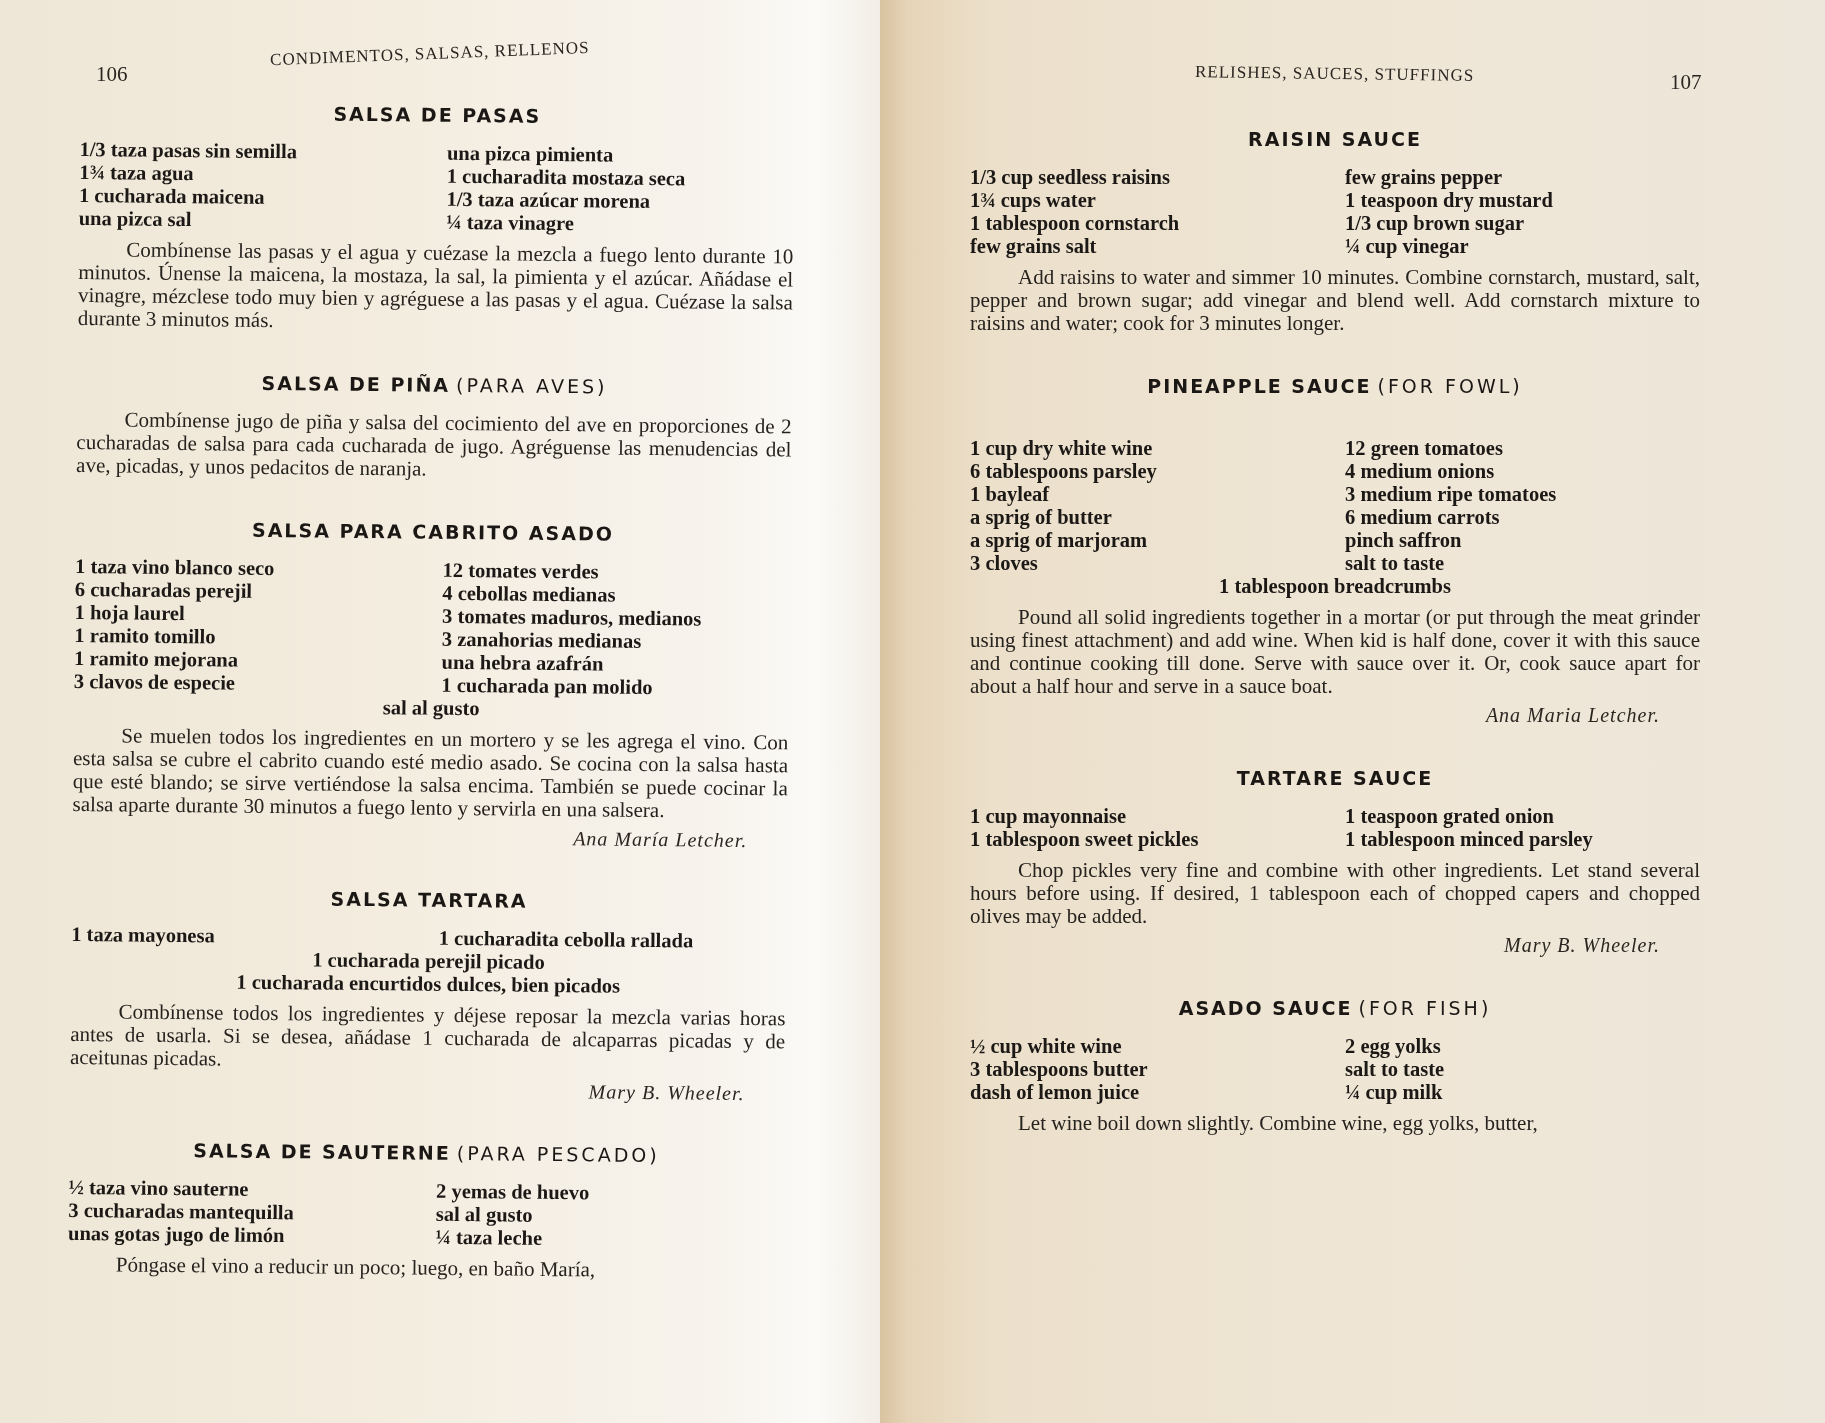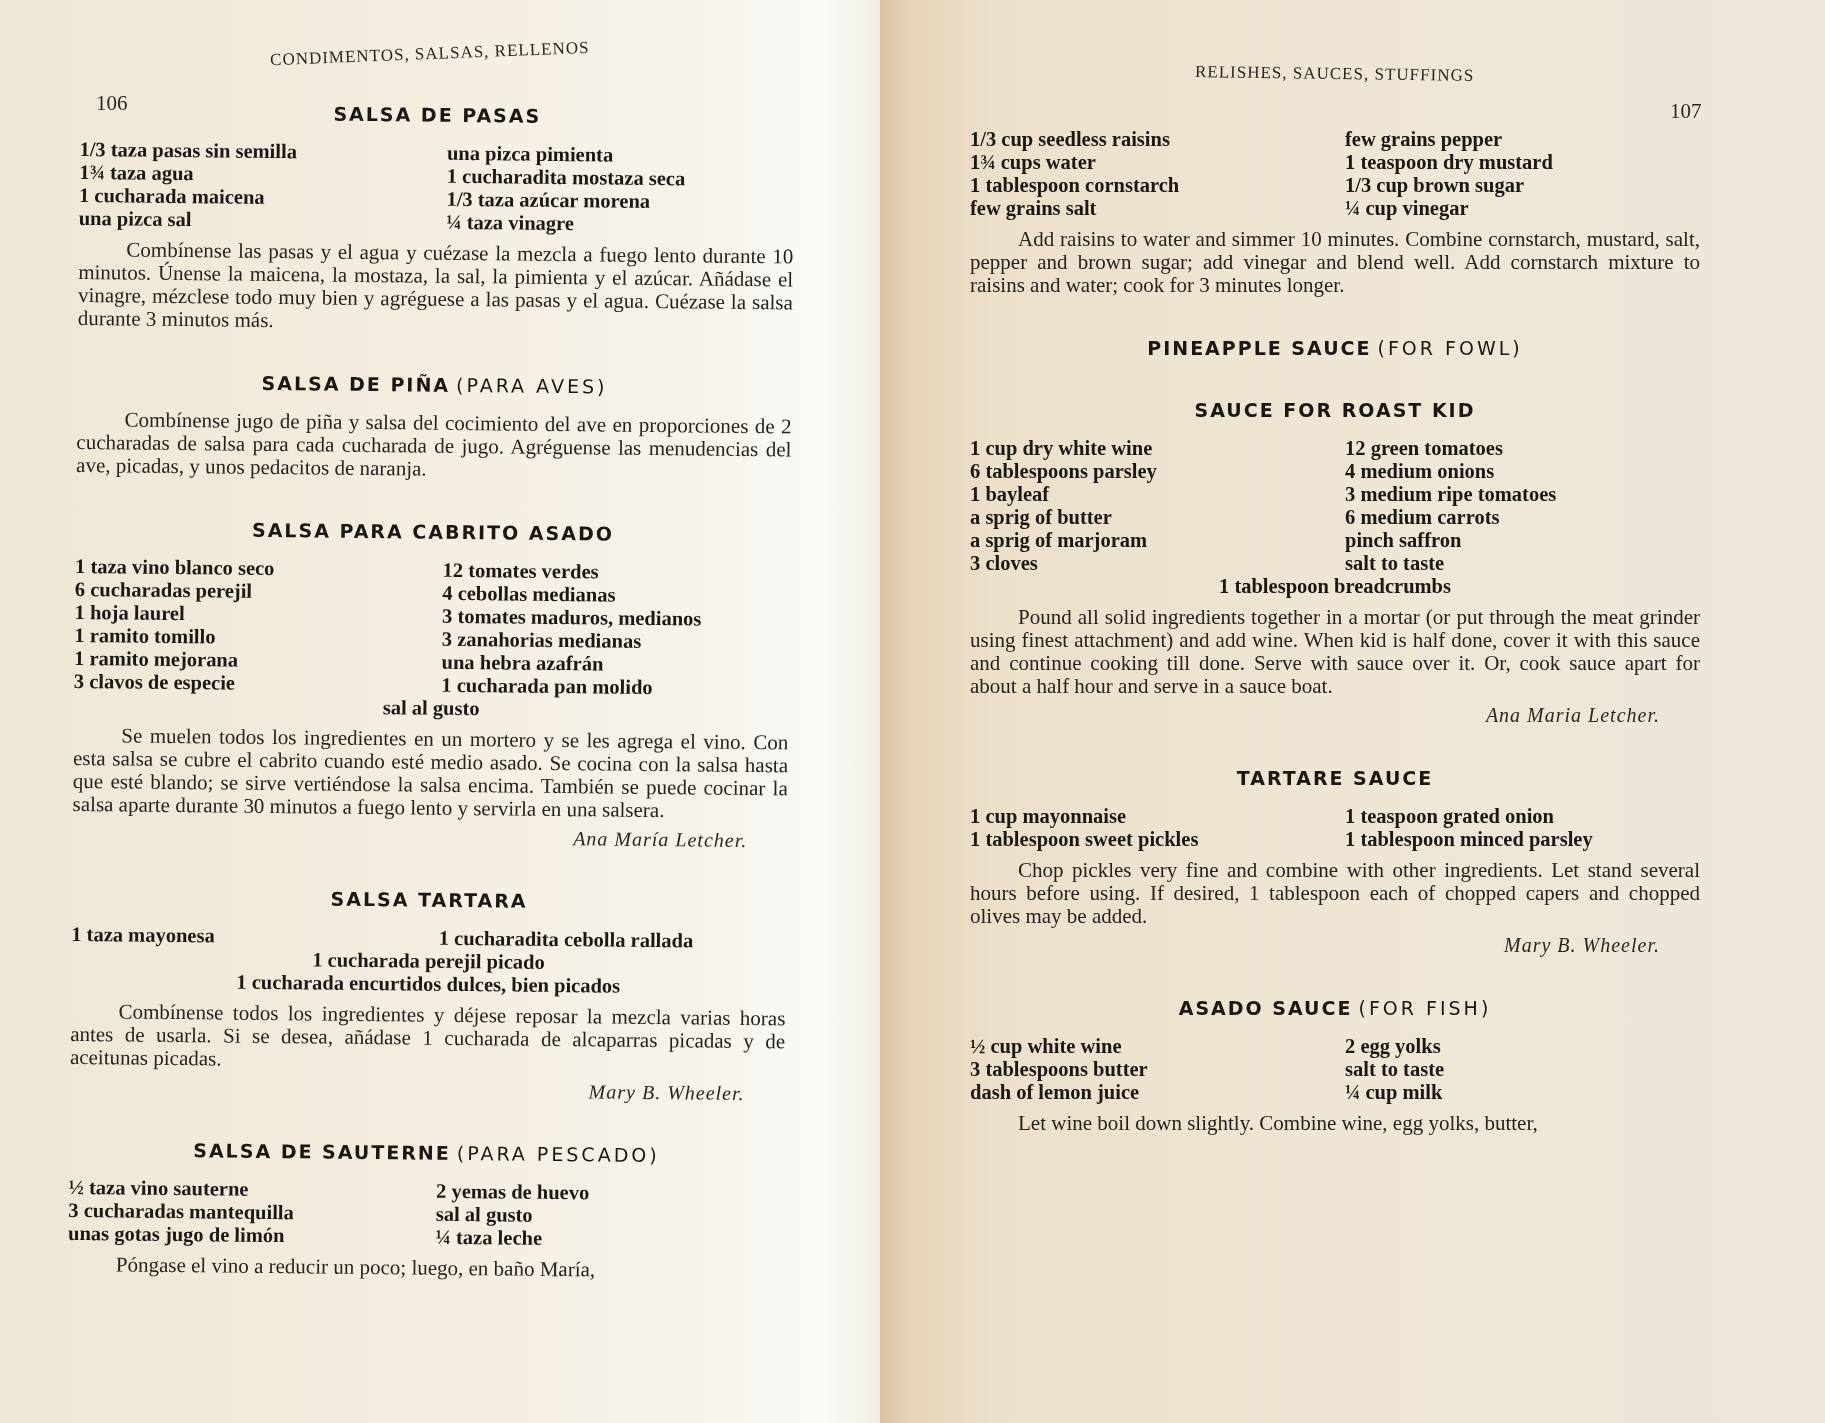--- a/index.html
+++ b/index.html
@@ -17,21 +17,21 @@
     left:880px; width:945px;
     background:linear-gradient(90deg,#d9c3a0 0%,#e6d4b8 3%,#ece0cb 12%,#efe6d6 55%,#ede6da 100%);
   }
   .gutter {
     position:absolute; left:880px; top:0; width:8px; height:1423px;
     background:linear-gradient(90deg,#b89a72,#d8c19f);
   }
   .crease { position:absolute; left:888px; top:0; width:2px; height:1423px; background:#c2a57e; opacity:.7; }
 
   .running-head { position:absolute; font-family:"Liberation Serif", serif; font-size:17px; letter-spacing:1px; color:#2a2520; font-variant:small-caps; }
-  .folio { position:absolute; font-family:"Liberation Serif", serif; font-size:21px; color:#2a2520;margin-top:29px; }
+  .folio { position:absolute; font-family:"Liberation Serif", serif; font-size:21px; color:#2a2520; }
 
   .content { position:absolute; color:#1d1a17; }
   .left-content { left:80px; top:100px; width:715px; transform:rotate(0.6deg); transform-origin:top left; }
   .right-content { left:970px; top:128px; width:730px; }
 
   .recipe-title {
     text-align:center; font-family:"DejaVu Sans", sans-serif; font-weight:bold;
     font-size:19px; letter-spacing:2px; margin:0 0 16px 0; color:#1a1714;
   }
   .recipe-title .qualifier { font-weight:normal; letter-spacing:3px; margin-left:6px; }
@@ -133,20 +133,23 @@
 
 <div class="gutter"></div>
 <div class="crease"></div>
 
 <div class="page page-right">
   <div class="running-head" style="left:315px;top:64px;transform:rotate(0.8deg);">RELISHES, SAUCES, STUFFINGS</div>
   <div class="folio" style="left:790px;top:70px;text-align:center;">107</div>
 </div>
 <div class="content right-content" id="right-content">
     <section class="recipe">
+    <h2 class="recipe-title">
+      <span>RAISIN SAUCE</span>
+    </h2>
     <div class="ingredients">
         <div class="ingredient">1/3 cup seedless raisins</div>
         <div class="ingredient">few grains pepper</div>
         <div class="ingredient">1¾ cups water</div>
         <div class="ingredient">1 teaspoon dry mustard</div>
         <div class="ingredient">1 tablespoon cornstarch</div>
         <div class="ingredient">1/3 cup brown sugar</div>
         <div class="ingredient">few grains salt</div>
         <div class="ingredient">¼ cup vinegar</div>
       </div>
@@ -154,23 +157,20 @@
 
   </section>
     <section class="recipe">
     <h2 class="recipe-title">
       <span>PINEAPPLE SAUCE</span><span class="qualifier">(FOR FOWL)</span>
     </h2>
 
 
   </section>
     <section class="recipe">
-    <h2 class="recipe-title">
-      <span>SAUCE FOR ROAST KID</span>
-    </h2>
     <div class="ingredients">
         <div class="ingredient">1 cup dry white wine</div>
         <div class="ingredient">12 green tomatoes</div>
         <div class="ingredient">6 tablespoons parsley</div>
         <div class="ingredient">4 medium onions</div>
         <div class="ingredient">1 bayleaf</div>
         <div class="ingredient">3 medium ripe tomatoes</div>
         <div class="ingredient">a sprig of butter</div>
         <div class="ingredient">6 medium carrots</div>
         <div class="ingredient">a sprig of marjoram</div>

